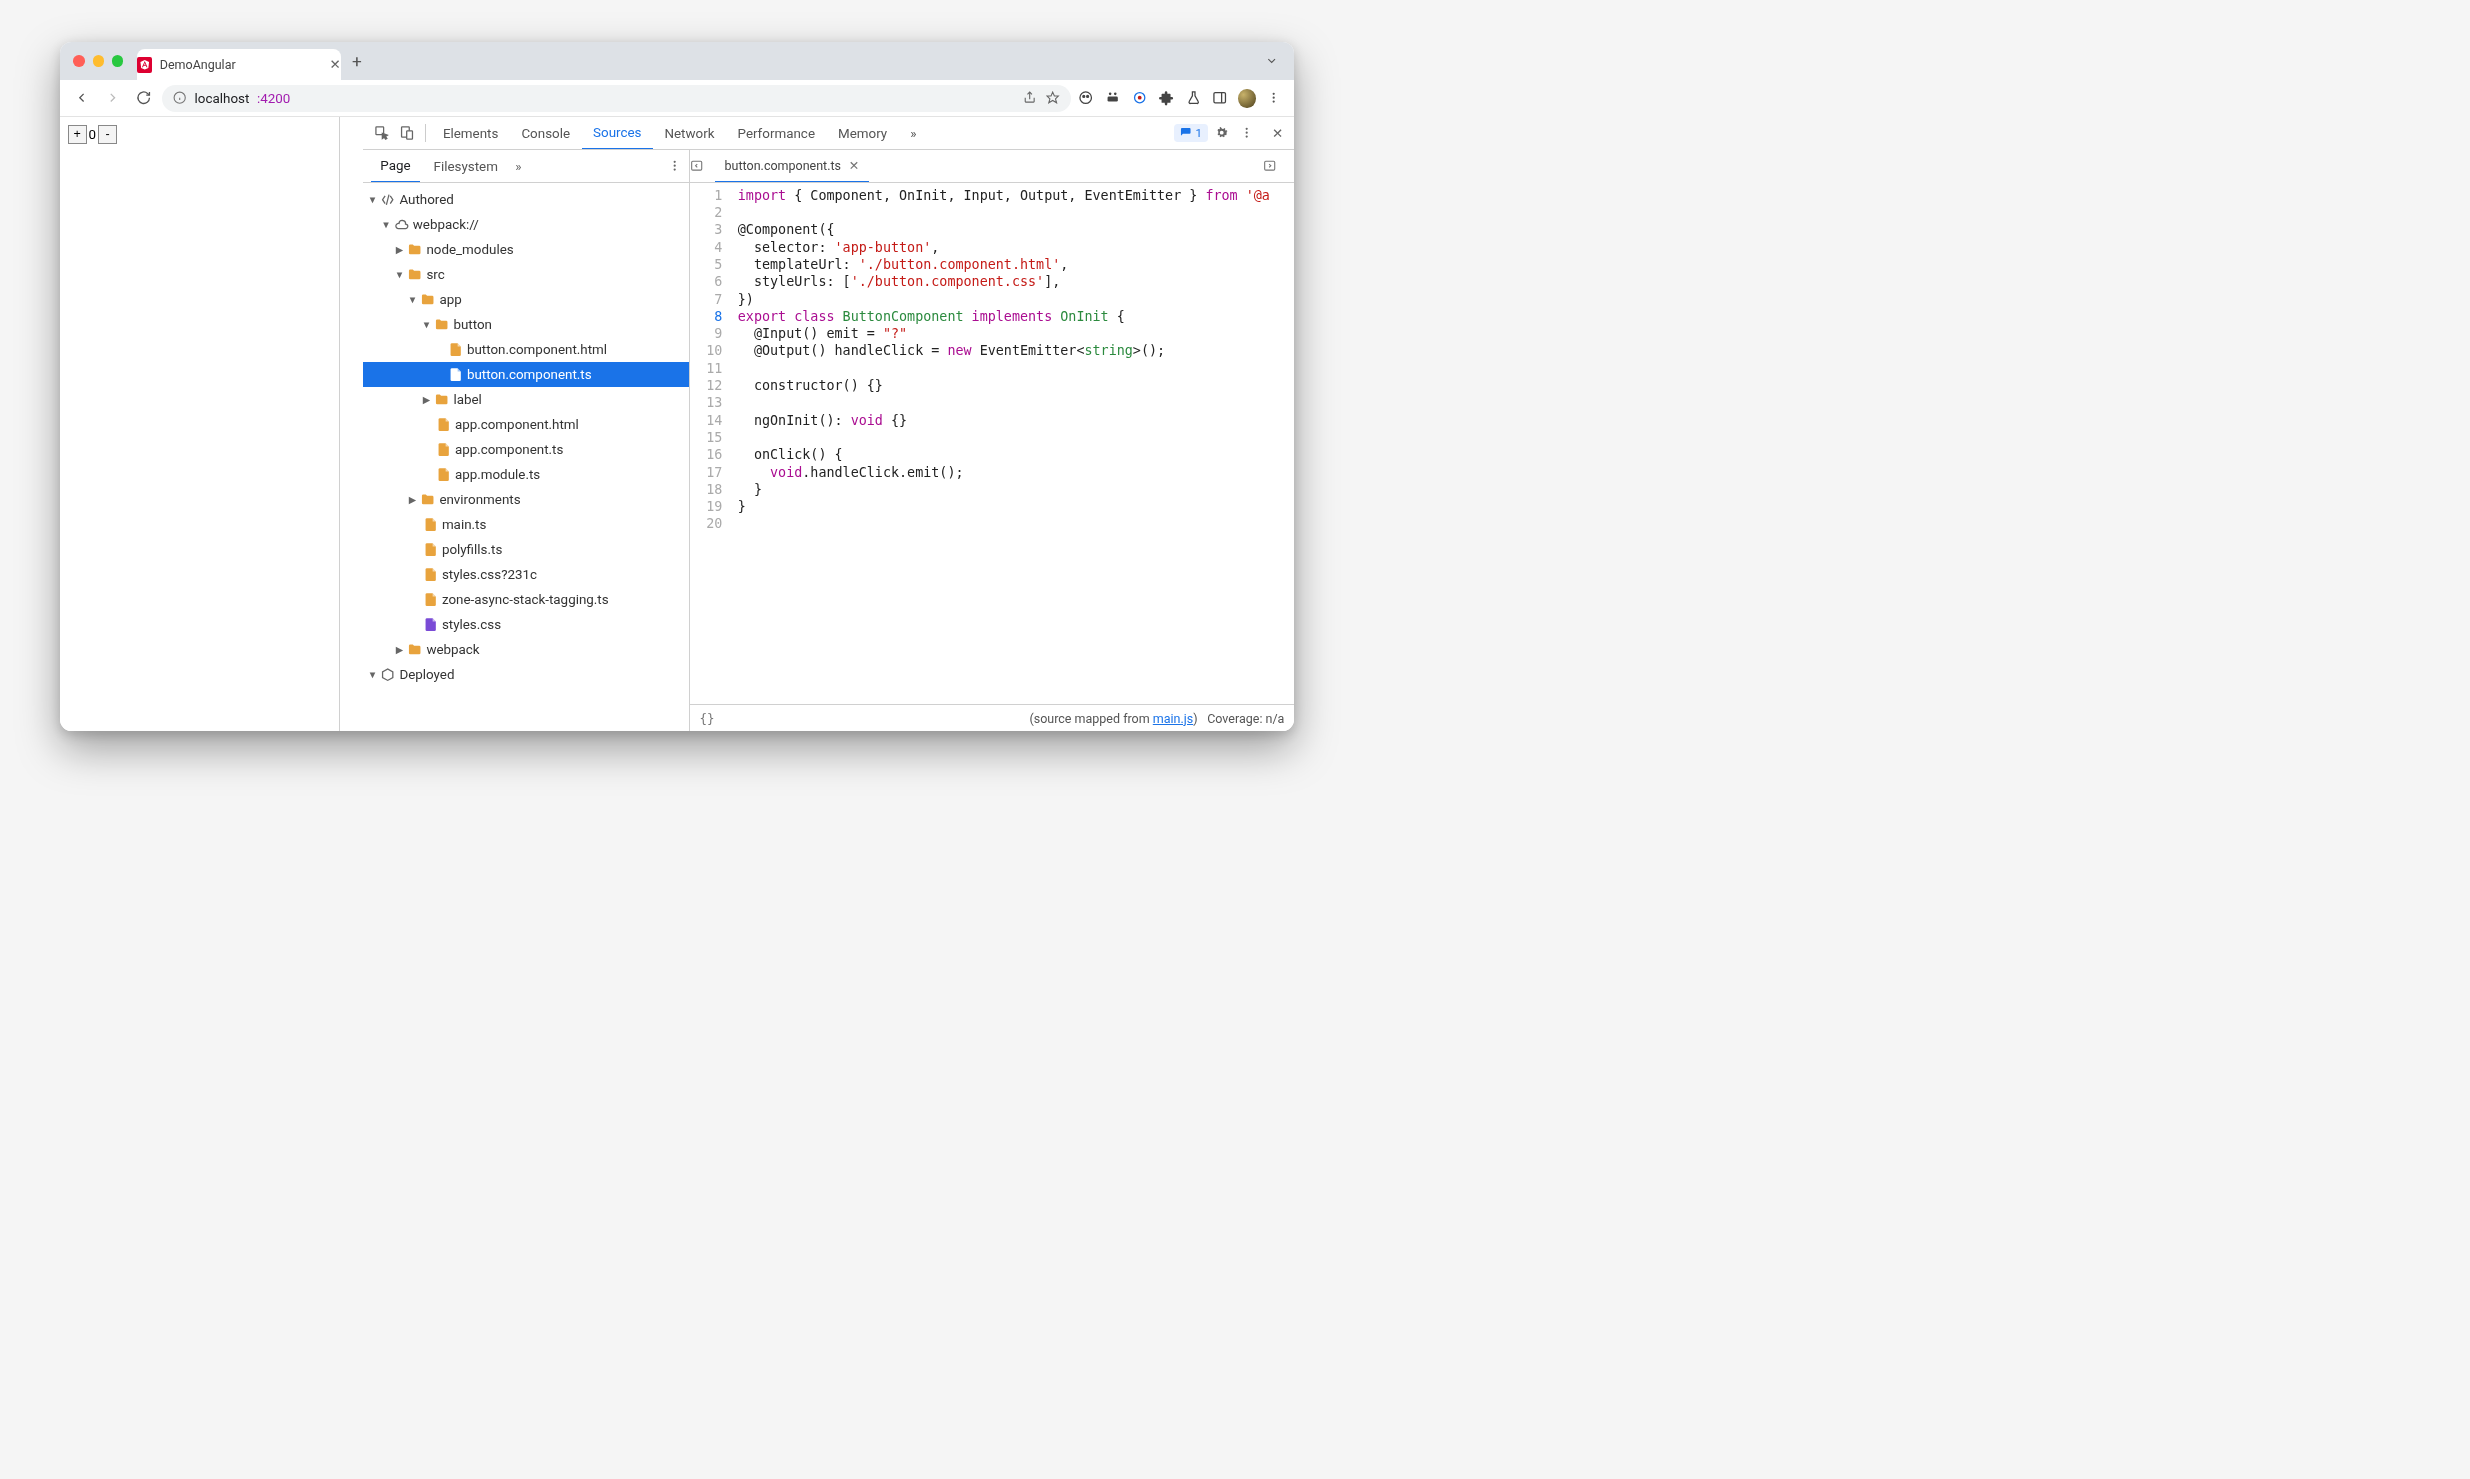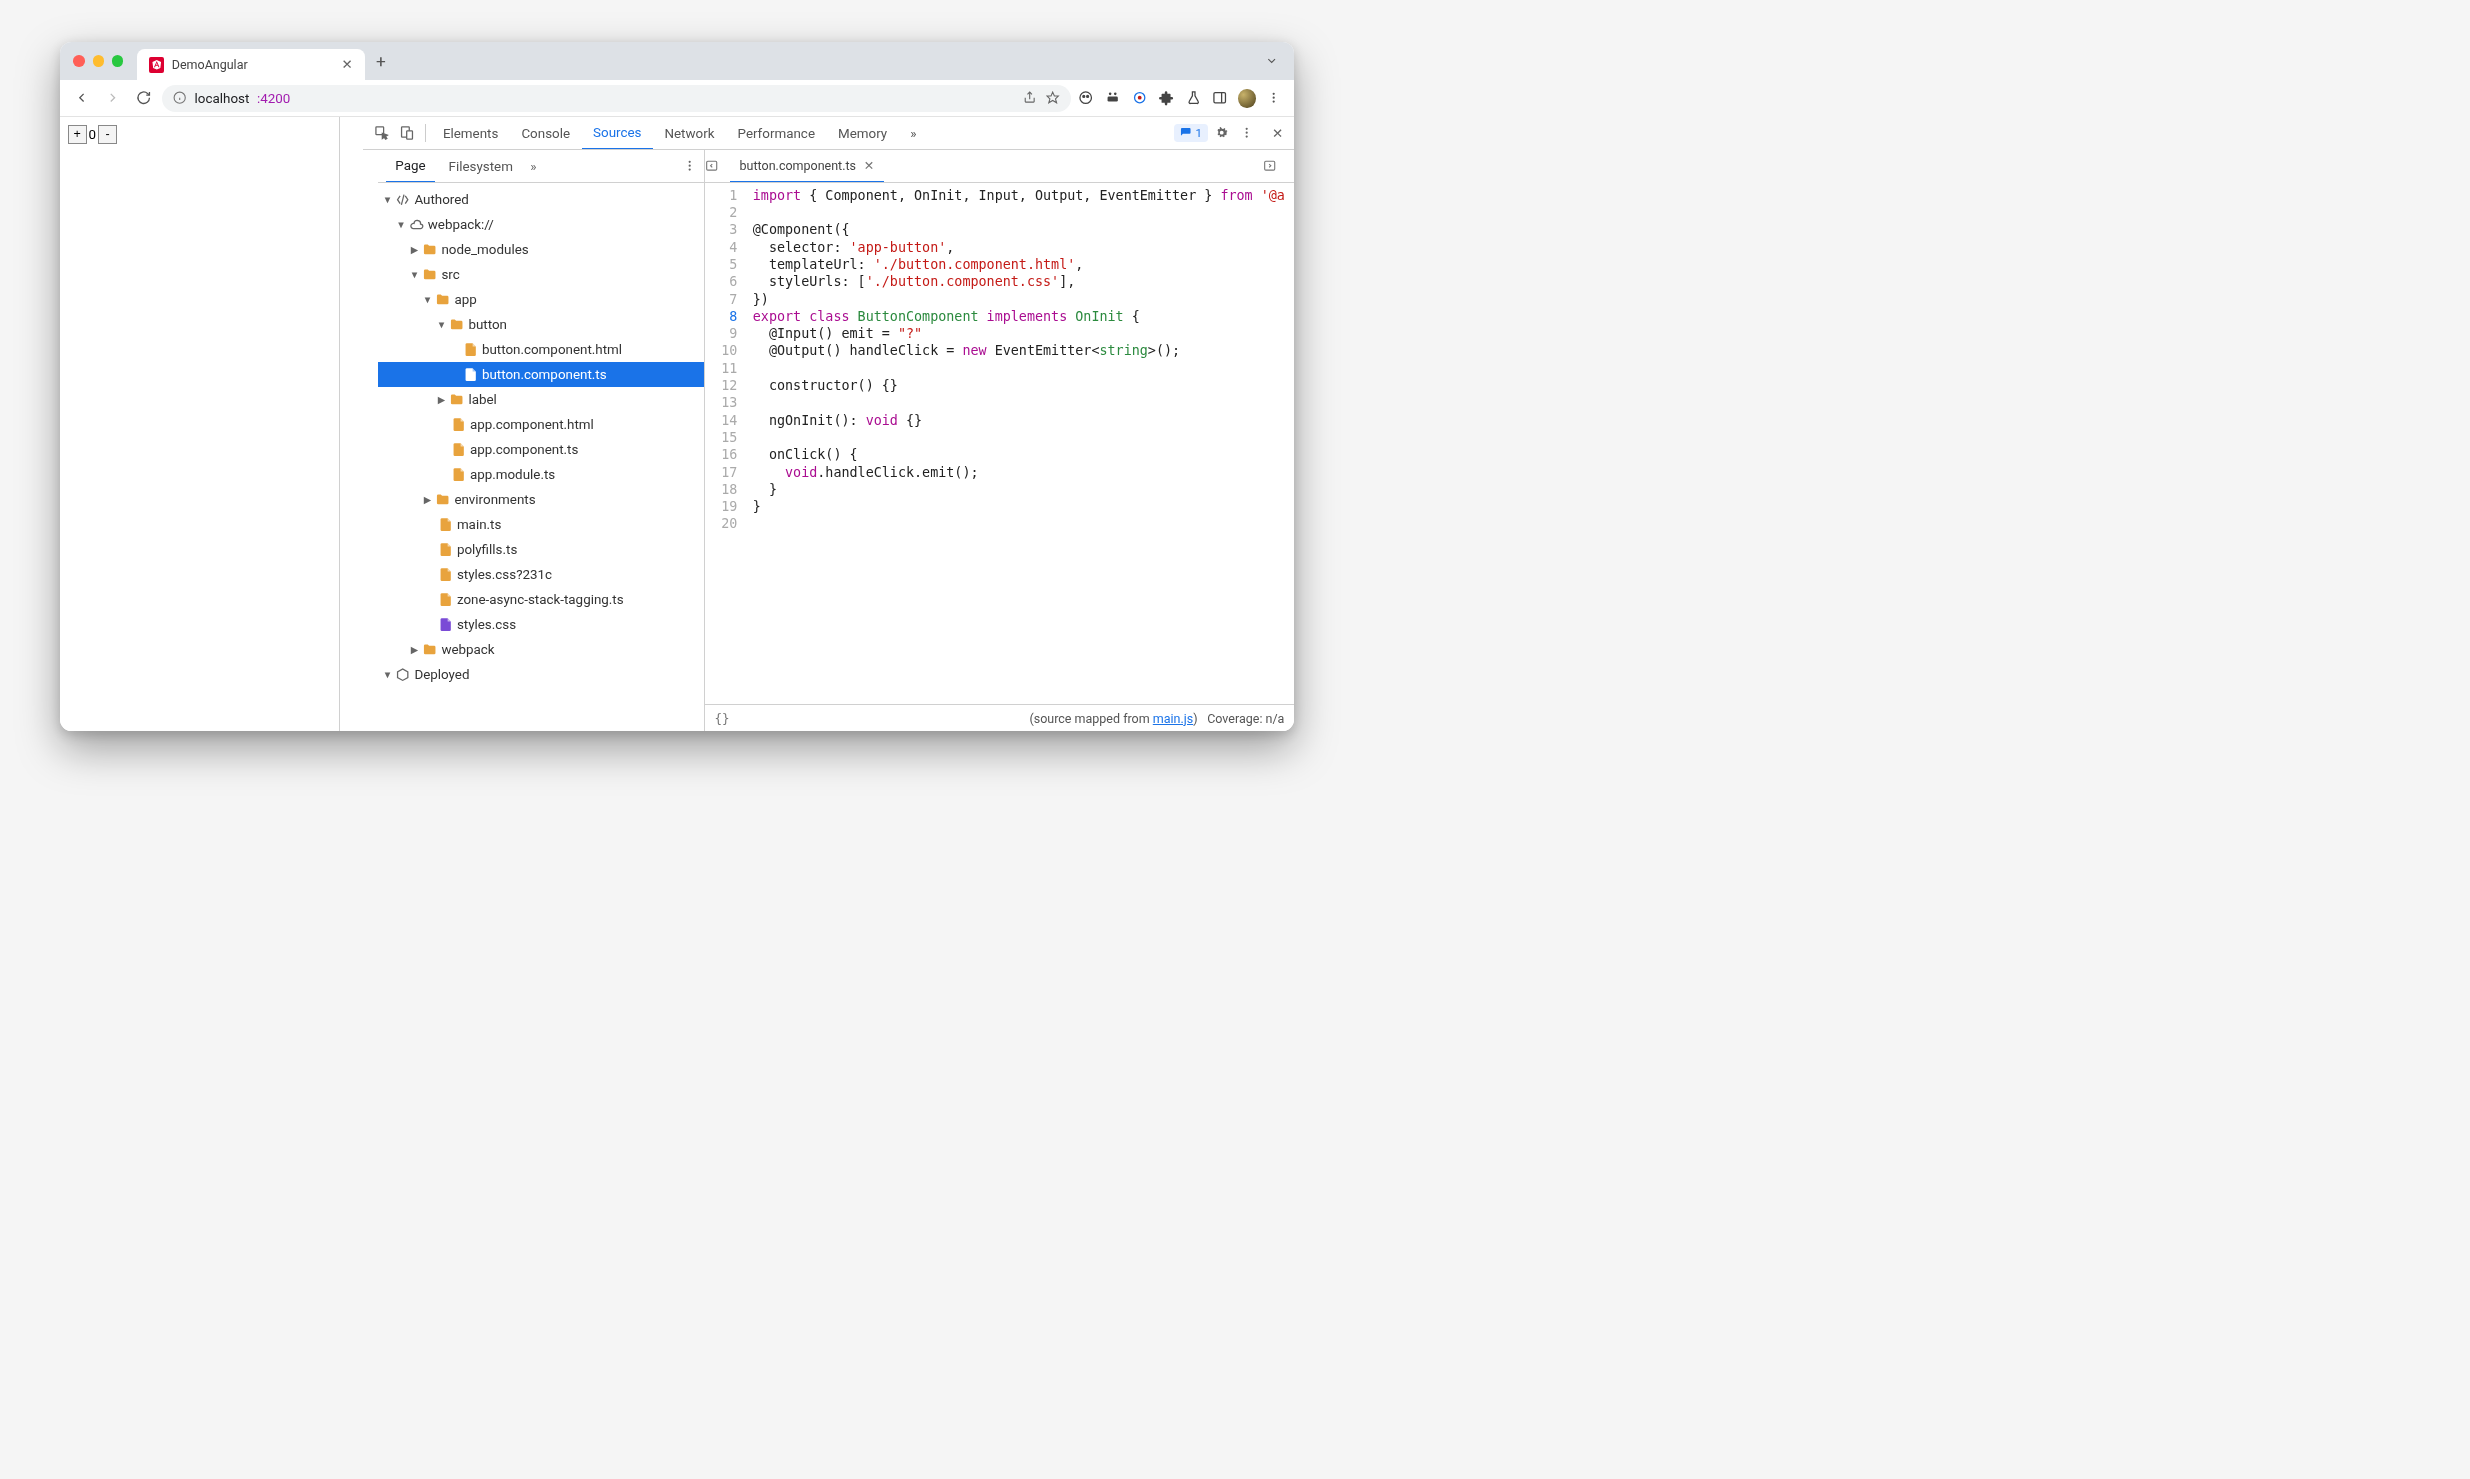--- a/index.html
+++ b/index.html
@@ -33,24 +33,24 @@
   .traffic-lights { display: flex; gap: 7.7px; margin-right: 13.4px; margin-left: 3.8px;}
   .tl { width: 11.5px; height: 11.5px; border-radius: 50%; }
   .tl.red { background: #ff5f57; }
   .tl.yellow { background: #febc2e; }
   .tl.green { background: #28c840; }
   .tab {
     display: flex; align-items: center;
     background: #fff;
     height: 31px;
     border-radius: 7.7px 7.7px 0 0;
-    padding: 0 12px;
+    padding: 0 0;
     gap: 7.7px;
     margin-top: 7.7px;
-    width: 228px;
+    width: 204px;
     font-size: 12.5px;
     color: #444;
   }
   .tab .favicon {
     width: 15.4px; height: 15.4px;
     background: #dd0031;
     border-radius: 1.9px;
     display: flex; align-items: center; justify-content: center;
   }
   .tab .favicon svg { width: 11.5px; height: 11.5px; fill: #fff; }
@@ -104,21 +104,21 @@
     padding:0 5.8px;
   }
   .dt-icon-btn { width:25px; height:25px; display:flex; align-items:center; justify-content:center; cursor:pointer; color:#666; }
   .dt-sep { width:1px; height:17.3px; background:#ccc; margin:0 5.8px;}
   .dt-tab { padding: 0 11.5px; height:100%; display:flex; align-items:center; cursor:pointer; color:#555;}
   .dt-tab.active { color:#1a73e8; border-bottom:1.9px solid #1a73e8; }
   .dt-right { margin-left:auto; display:flex; align-items:center; gap:5.8px; }
   .issue-badge { display:flex; align-items:center; gap:3.8px; background:#e8f0fe; color:#1a73e8; padding:1.9px 5.8px; border-radius:3.8px; font-size:11.5px; cursor:pointer;}
   .gear, .kebab, .close-x { cursor:pointer; color:#666; width:21px; text-align:center; }
 
-  .dt-body { flex:1; display:flex; min-height:0;margin-left:15px; }
+  .dt-body { flex:1; display:flex; min-height:0; }
   .sources-left {
     width: 327px; border-right:1px solid #d0d0d0; display:flex; flex-direction:column; min-width:0;
   }
   .src-subtabs {
     height: 33px; border-bottom:1px solid #d0d0d0; display:flex; align-items:center; font-size:13.4px; padding-left:7.7px; gap:3.8px; color:#555;
   }
   .src-subtab { padding: 0 9.6px; height:100%; display:flex; align-items:center; cursor:pointer;}
   .src-subtab.active { color:#202124; border-bottom:1.9px solid #1a73e8; }
   .src-subtabs .more { margin-left:3.8px; cursor:pointer; color:#666;}
   .src-subtabs .kebab2 { margin-left:auto; margin-right:7.7px; cursor:pointer; color:#666;}

